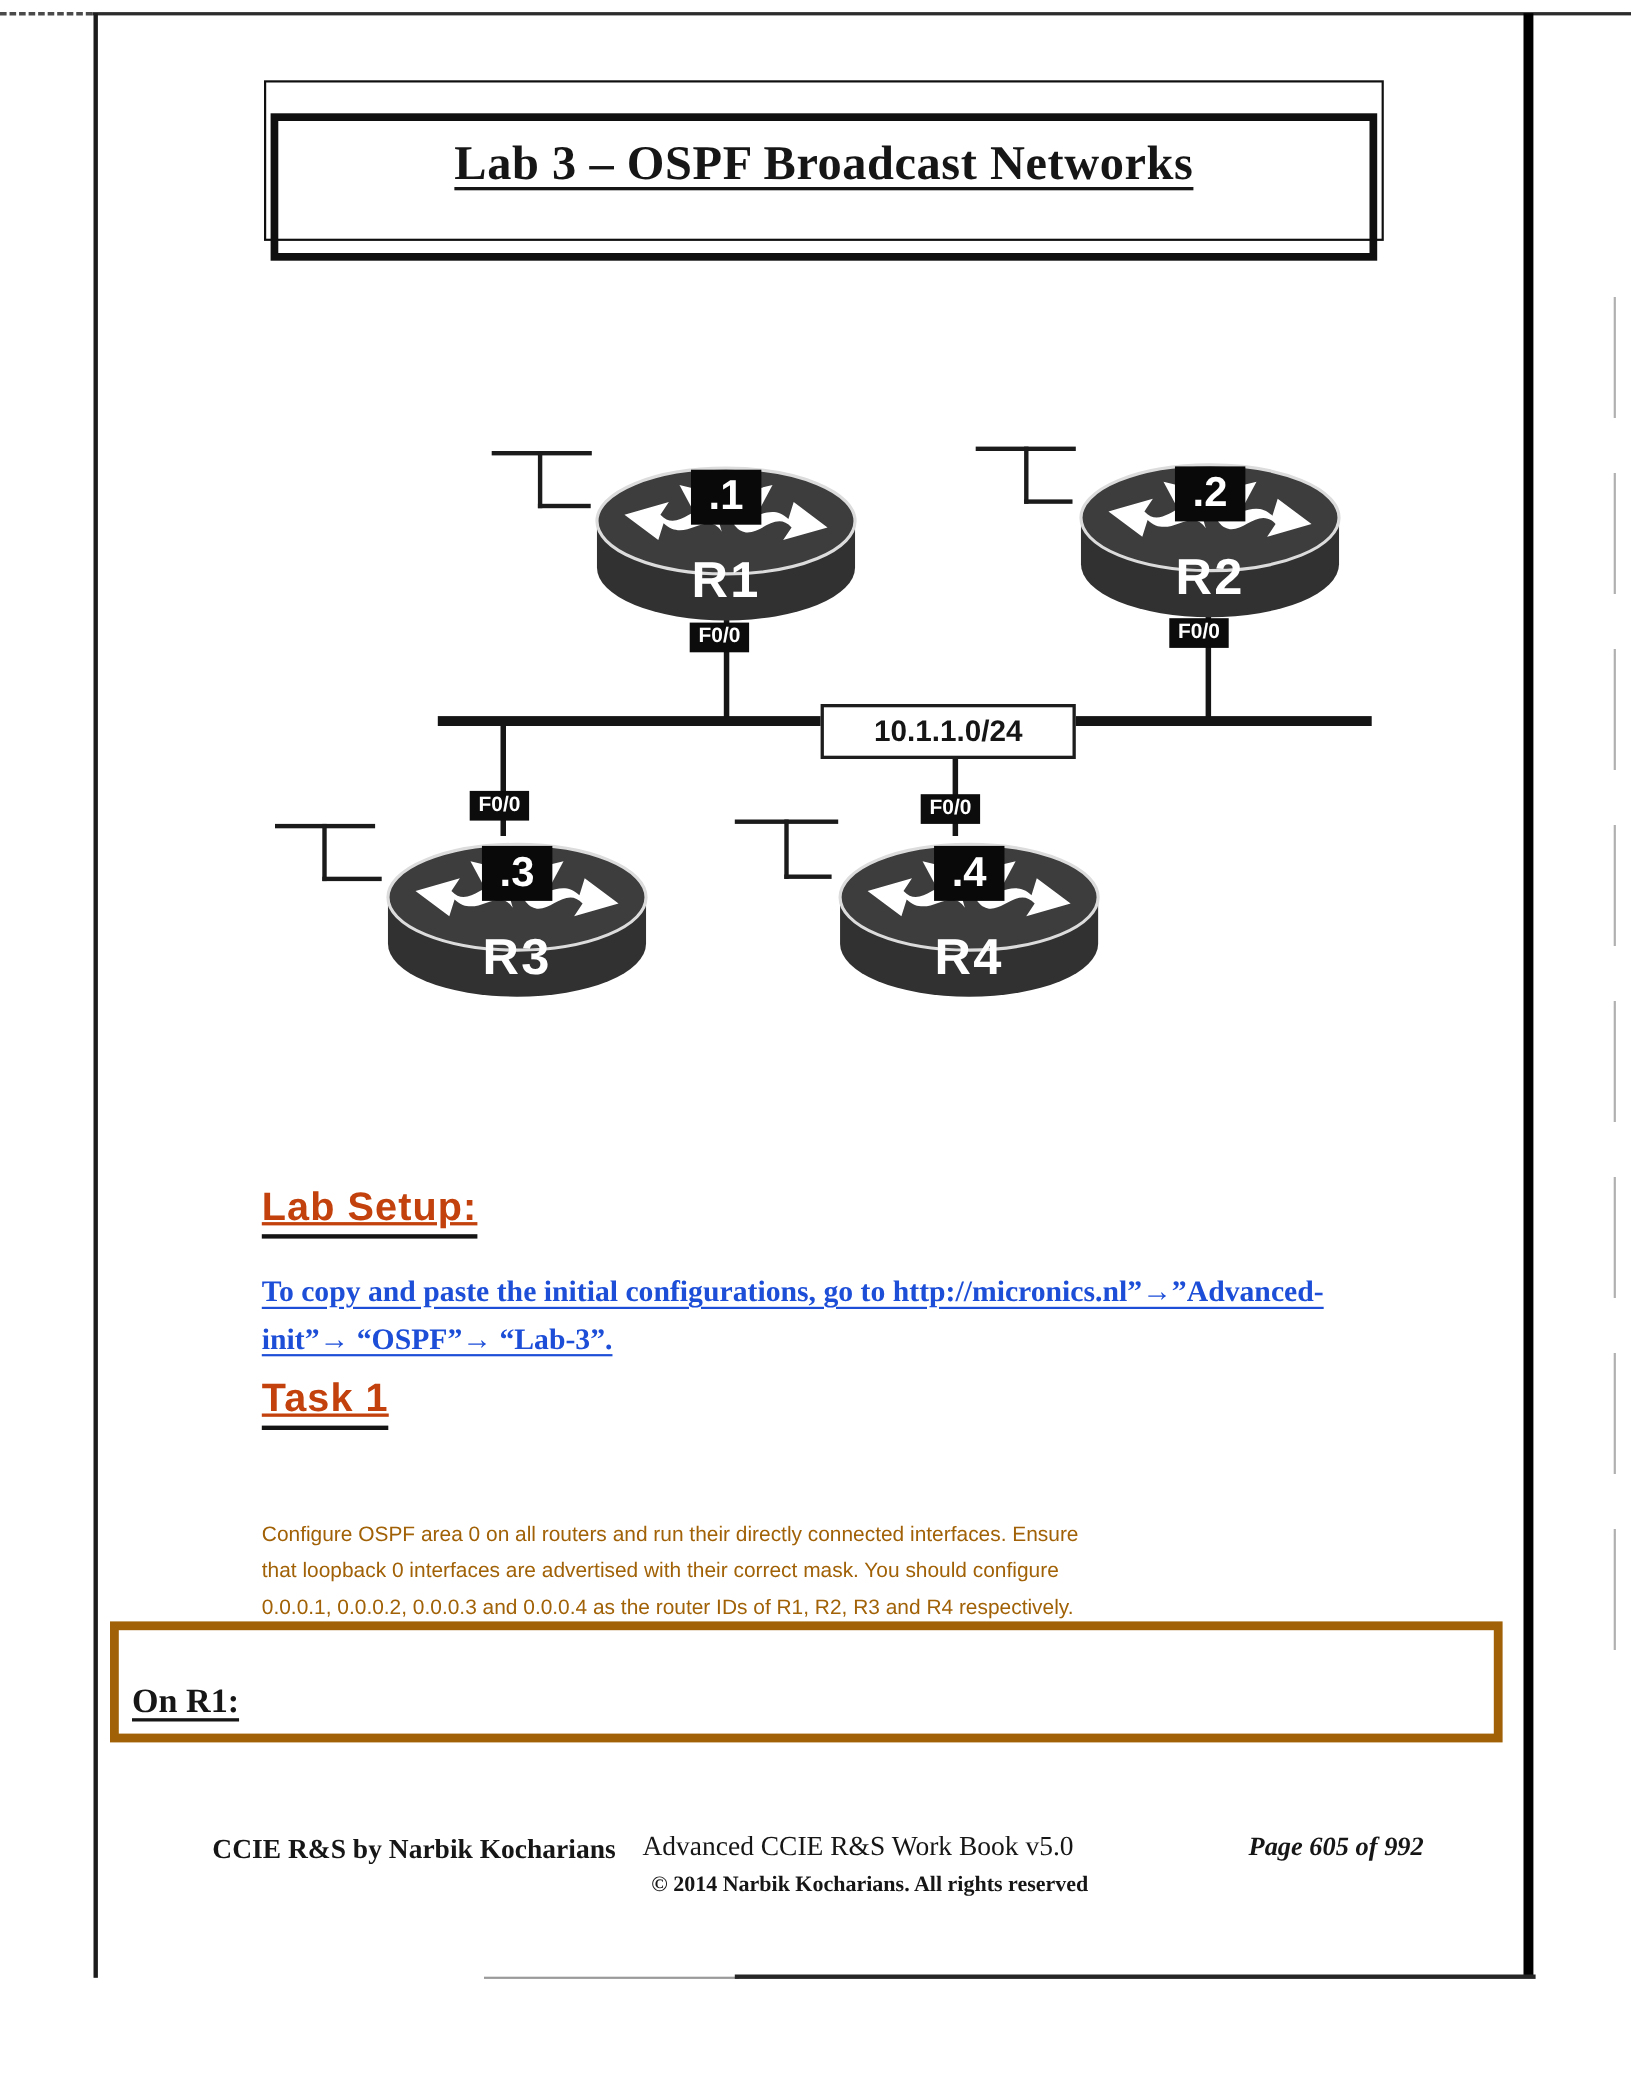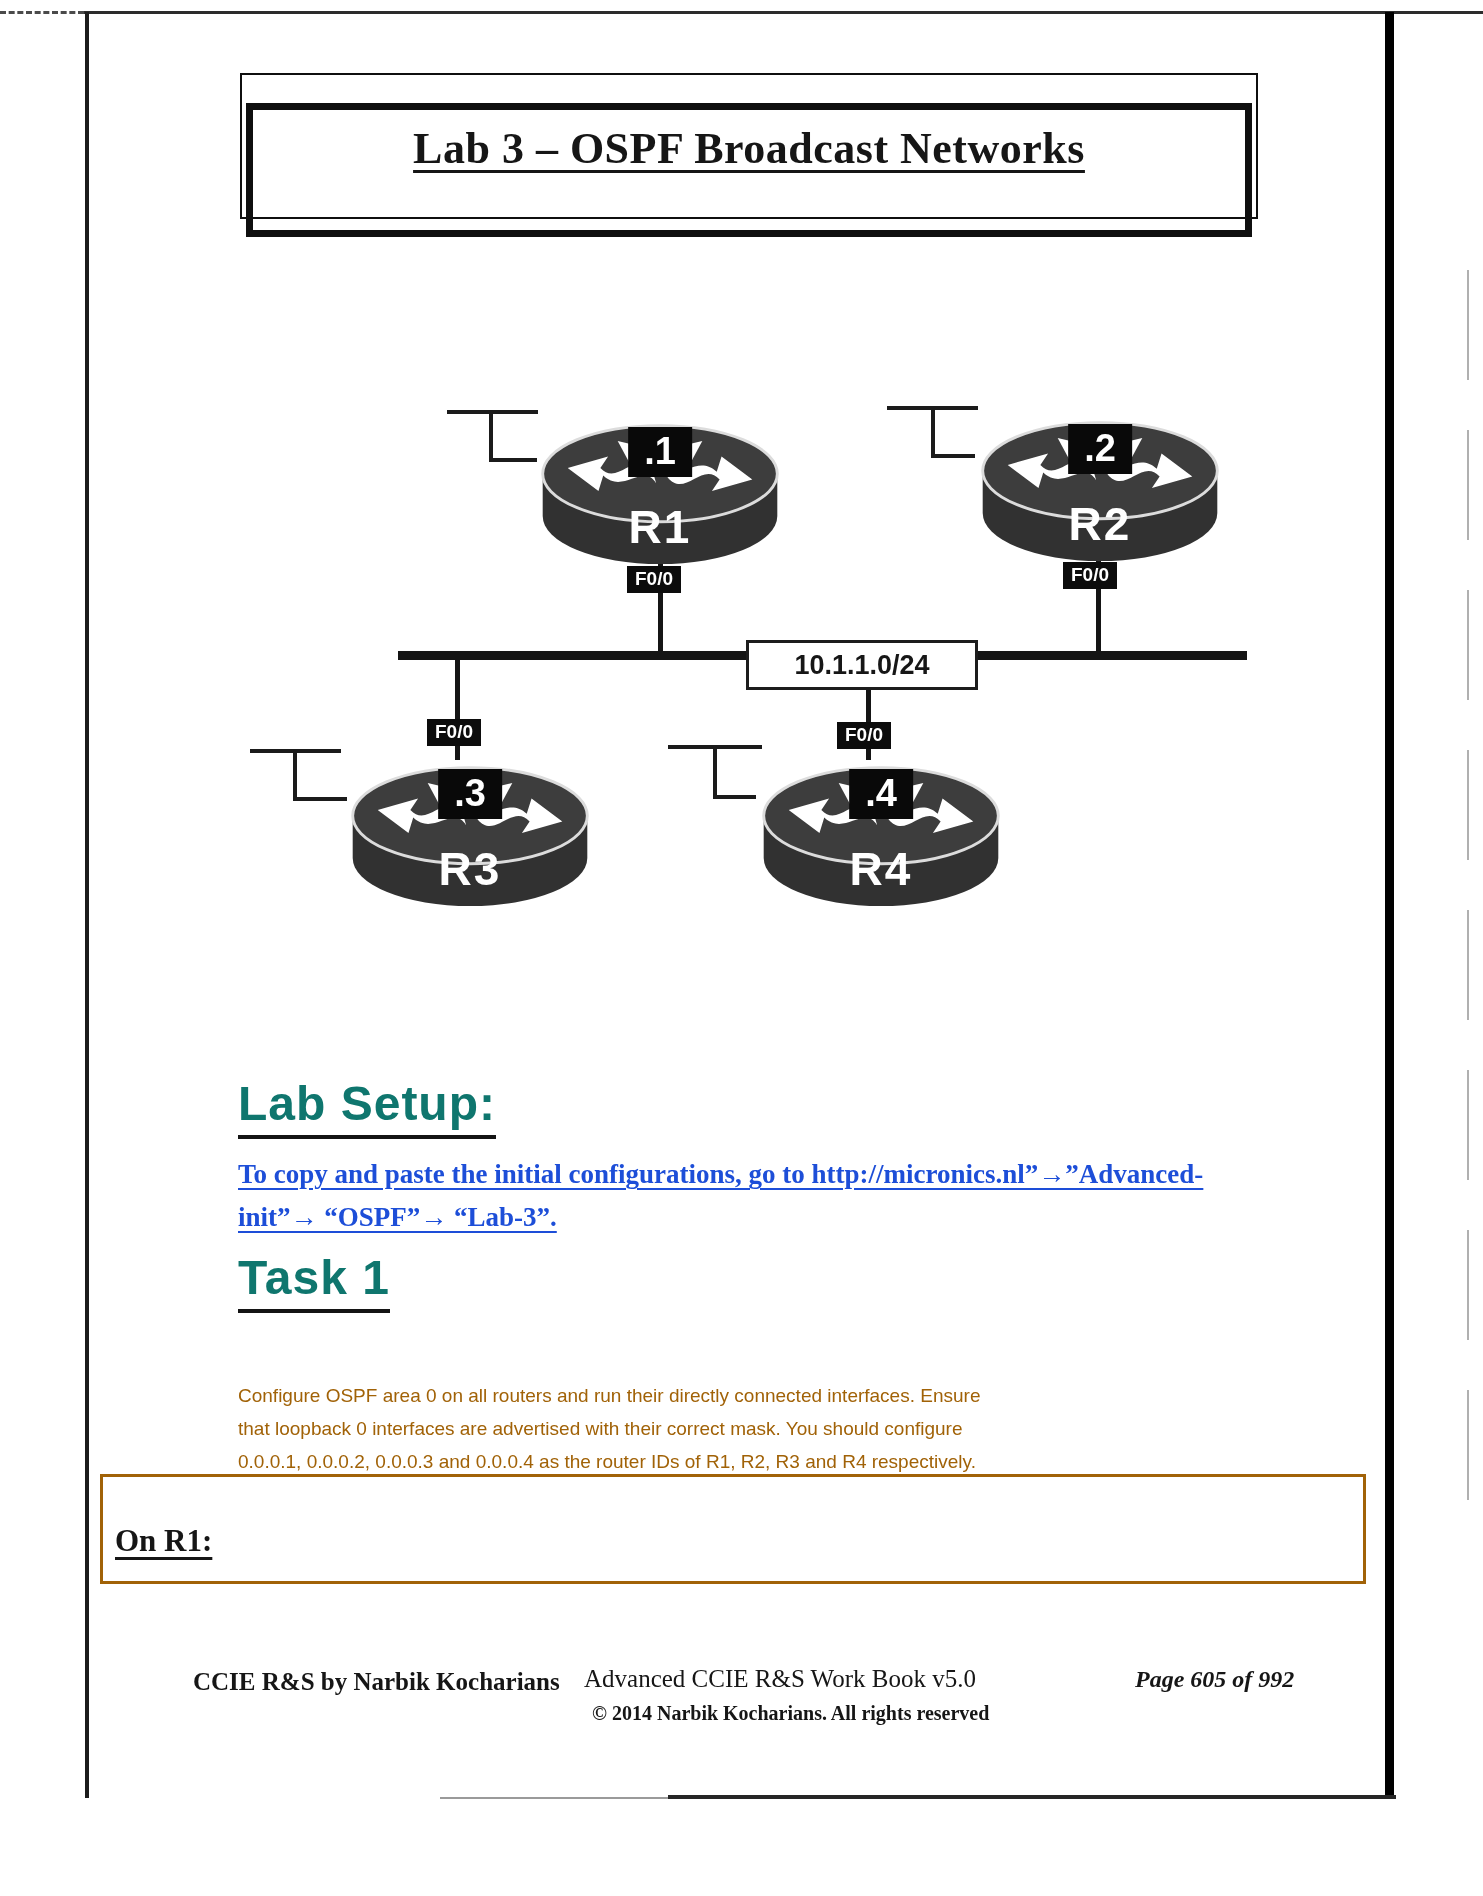--- a/index.html
+++ b/index.html
@@ -35,30 +35,30 @@
          font-family:"Liberation Sans",sans-serif;font-weight:bold;font-size:46px;letter-spacing:2px;}
   .iface{position:absolute;background:#0c0c0c;color:#fff;font-family:"Liberation Sans",sans-serif;
          font-weight:bold;font-size:19px;line-height:1.2;padding:2px 8px;z-index:4;}
   .netbox{position:absolute;left:746px;top:640px;width:232px;height:50px;background:#fff;
           border:3px solid #1d1d1d;box-sizing:border-box;z-index:3;display:flex;align-items:center;
           justify-content:center;font-family:"Liberation Sans",sans-serif;font-weight:bold;font-size:27px;}
   .stub{position:absolute;}
   .stub div{position:absolute;background:#1b1b1b;}
 
   
-  .h-heavy{position:absolute;font-family:"Liberation Sans",sans-serif;font-weight:900;font-size:48px;
-           letter-spacing:1px;color:#0f766e;border-bottom:4px solid #141414;padding-bottom:4px;}
+  .h-heavy{position:absolute;font-family:"Liberation Sans",sans-serif;font-weight:900;font-size:36px;
+           letter-spacing:1px;color:#c2410c;border-bottom:4px solid #141414;padding-bottom:4px;text-decoration:underline;}
   .setup-para{position:absolute;left:238px;top:1153px;font-weight:bold;font-size:27px;line-height:1.58;
               white-space:nowrap;color:#1d4ed8;}
   .setup-para span{display:block;text-decoration:underline;text-decoration-thickness:2px;text-underline-offset:5px;}
   .task-para{position:absolute;left:238px;top:1380px;font-family:Liberation Sans, sans-serif;
              font-size:19px;line-height:1.73;white-space:nowrap;color:#a16207;}
   .task-para span{display:block;}
 
-  .onr1-box{left:100px;top:1474px;width:1266px;height:110px;border:3px solid #a16207;box-sizing:border-box;background:#fff;}
+  .onr1-box{left:100px;top:1474px;width:1266px;height:110px;border:8px solid #a16207;box-sizing:border-box;background:#fff;}
   .onr1-label{position:absolute;left:12px;top:46px;font-weight:bold;font-size:31px;
               text-decoration:underline;text-decoration-thickness:2.5px;text-underline-offset:6px;}
 
   
   .f-author{left:193px;top:1668px;font-weight:bold;font-size:25px;}
   .f-book{left:584px;top:1665px;font-weight:normal;font-size:25px;}
   .f-copy{left:592px;top:1702px;font-weight:700;font-size:20px;}
   .f-page{left:1135px;top:1666px;font-weight:bold;font-style:italic;font-size:24px;}
 </style>
 </head>

